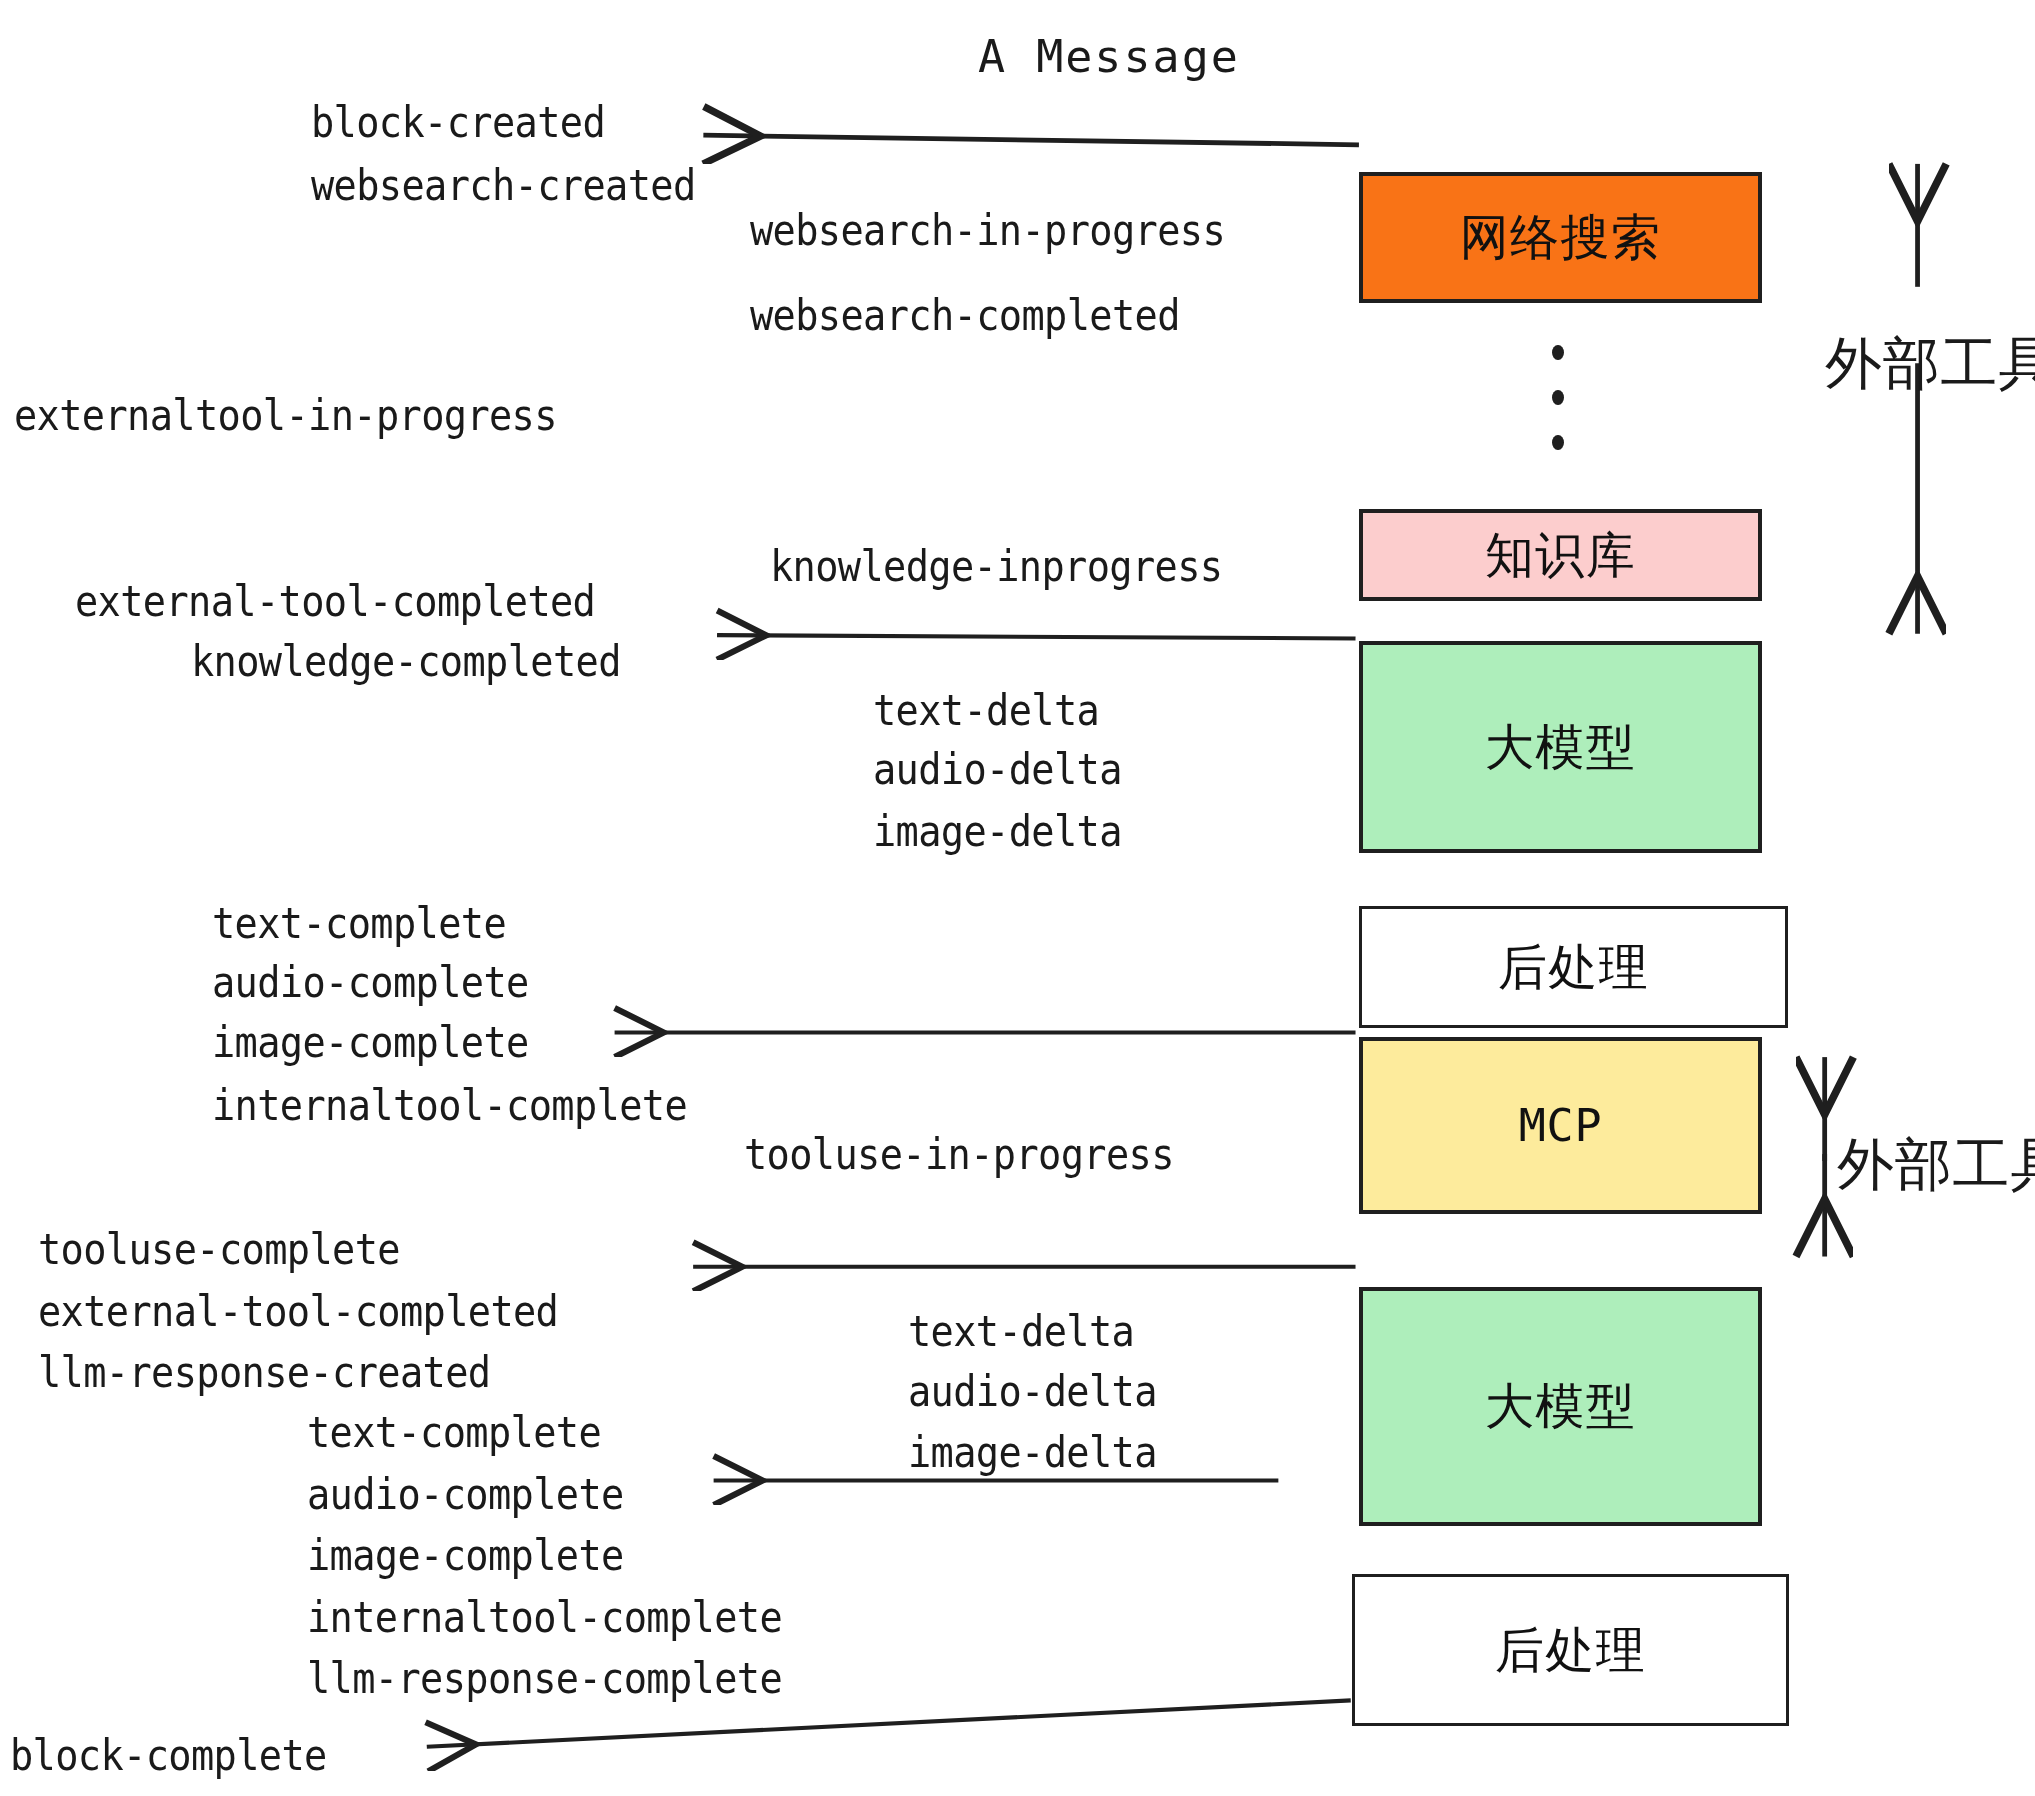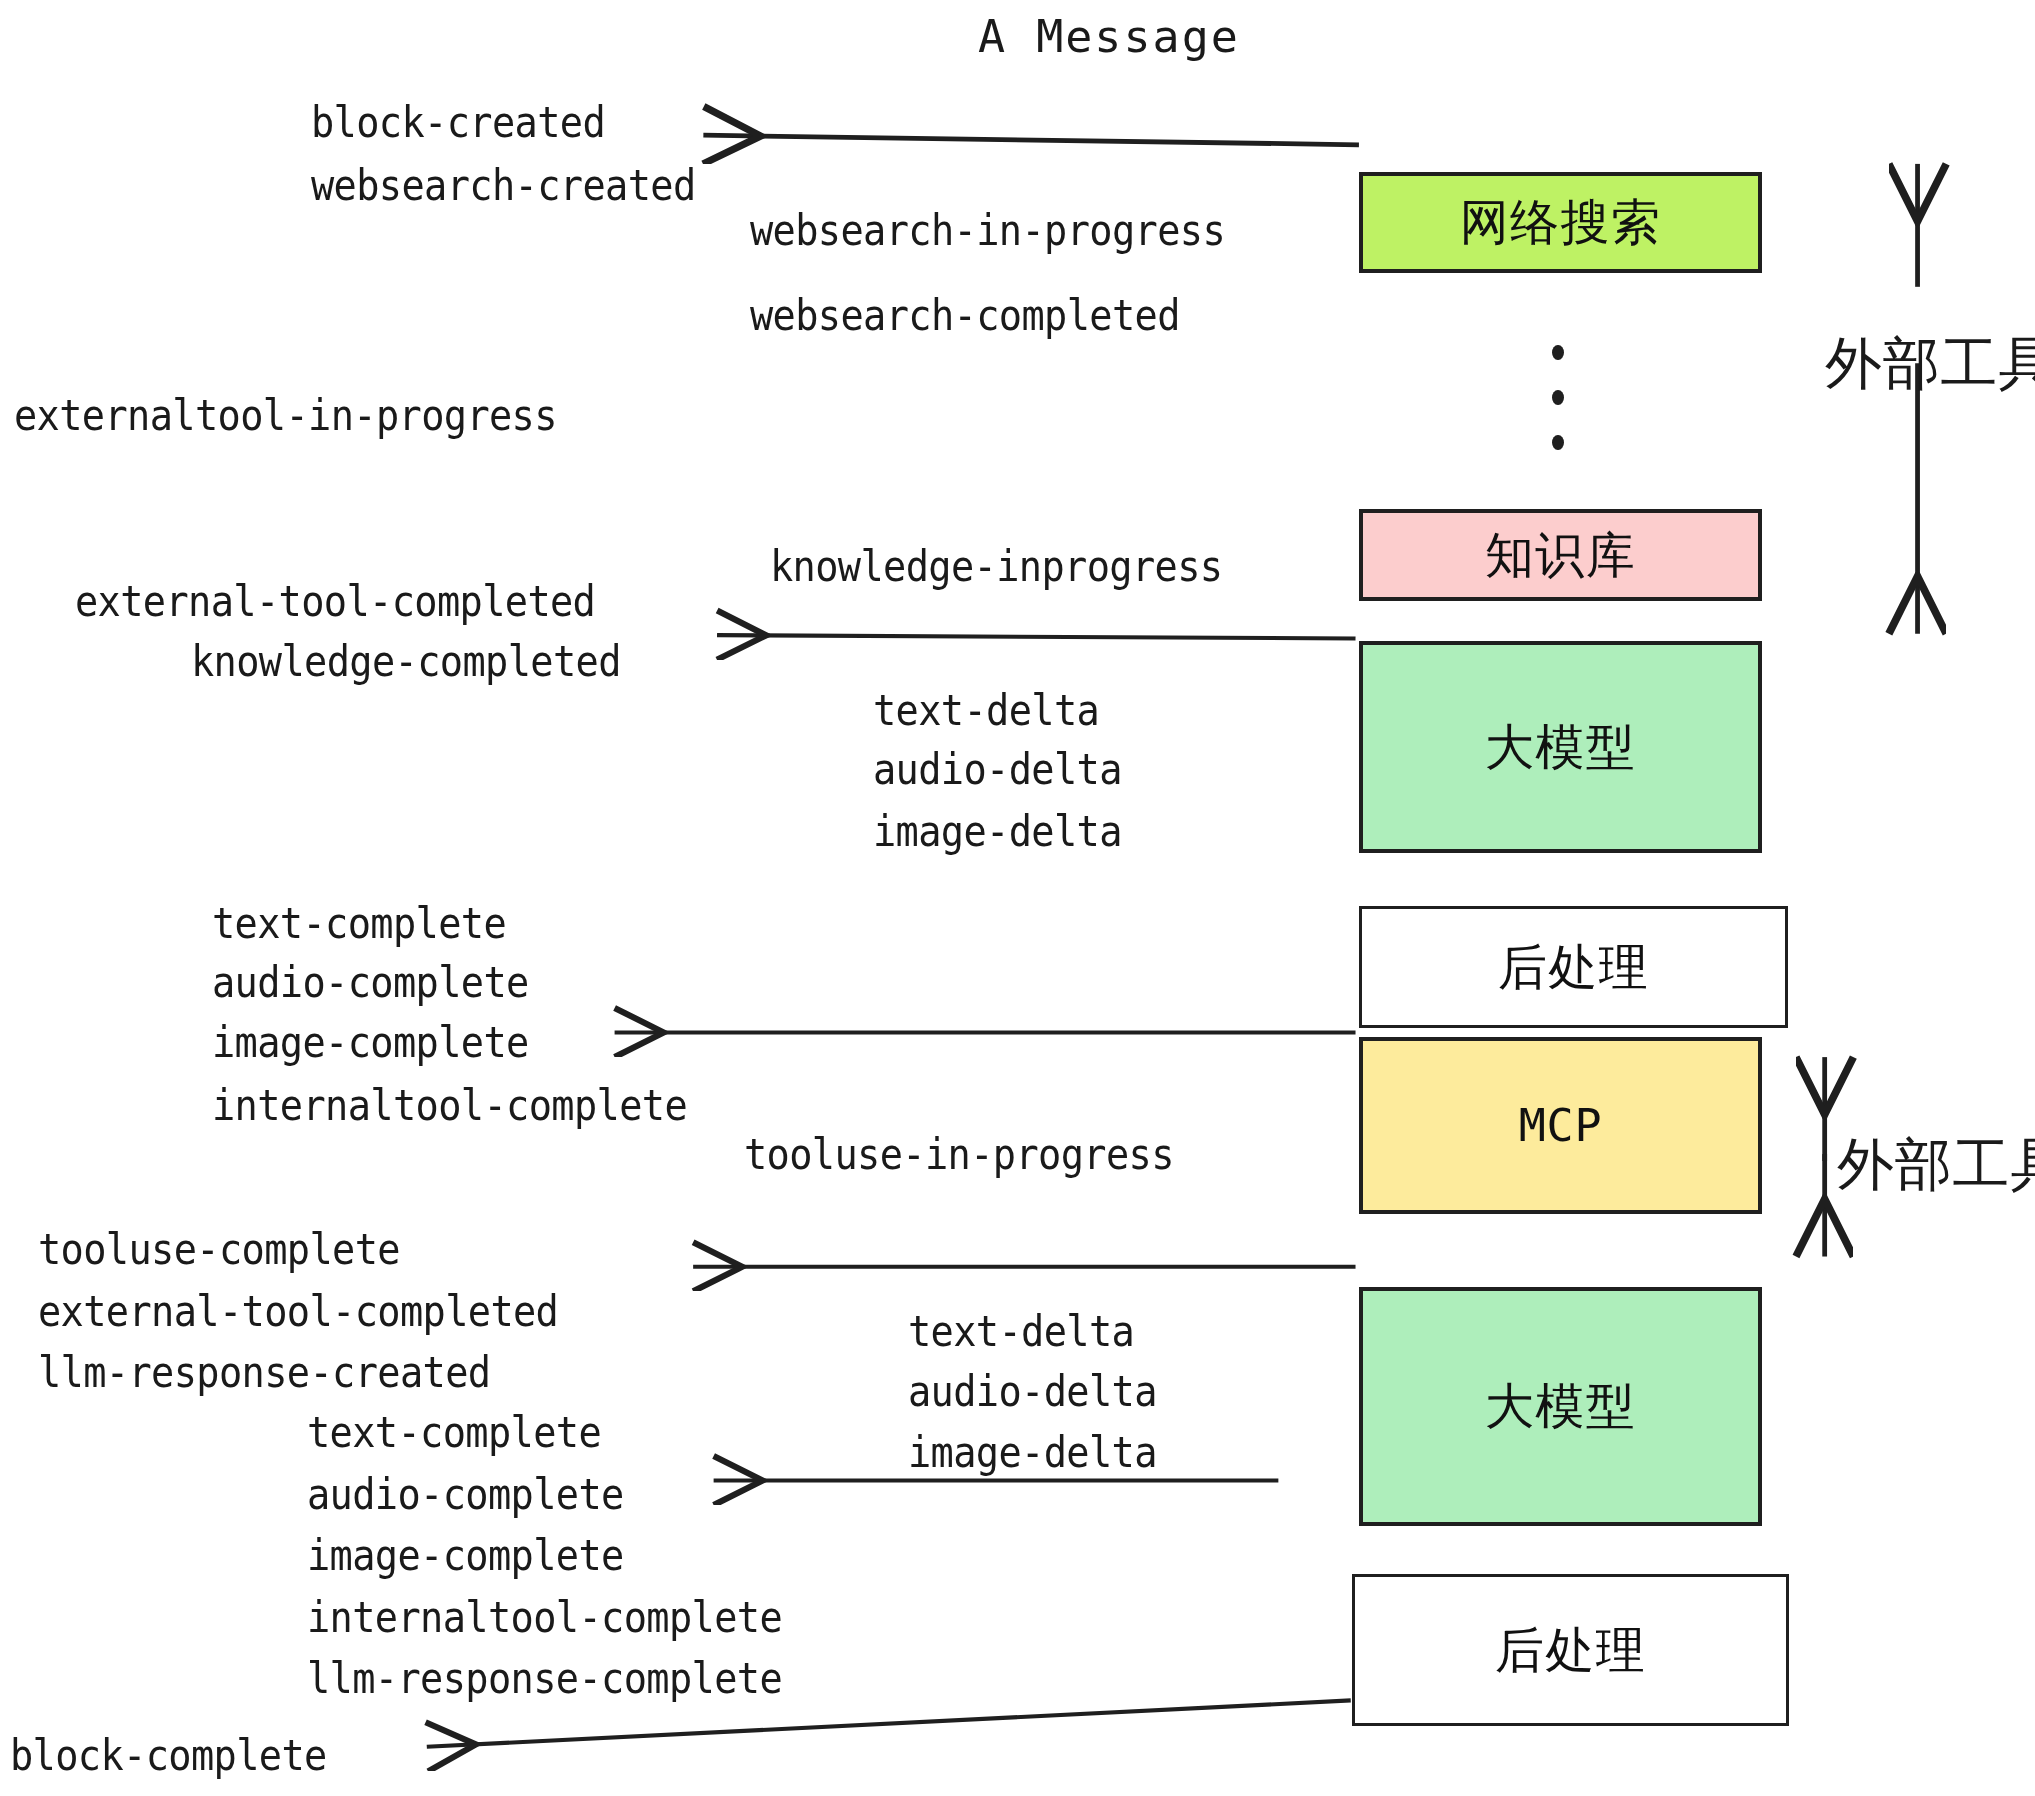--- a/index.html
+++ b/index.html
@@ -28,20 +28,21 @@
     transform: scaleX(0.92);
     transform-origin: left center;
   }
   .title {
     position: absolute;
     color: #1a1a1a;
     font-family: "DejaVu Sans Mono", "Liberation Mono", monospace;
     font-size: 45px;
     letter-spacing: 2px;
     white-space: nowrap;
+    margin-top: 20px;
   }
   
   .box {
     position: absolute;
     border: 4.1px solid #1f1f1f;
     box-sizing: border-box;
     display: flex;
     align-items: center;
     justify-content: center;
     color: #111111;
@@ -115,21 +116,21 @@
 
     <path d="M1978,2490 L625,2558" fill="none" stroke="#1f1f1f" stroke-width="6" marker-end="url(#ah)"></path>
 
     <path d="M2808,420 L2808,240" fill="none" stroke="#1f1f1f" stroke-width="7" marker-end="url(#ahu)"></path>
     <path d="M2808,532 L2808,928" fill="none" stroke="#1f1f1f" stroke-width="7" marker-end="url(#ahu)"></path>
 
     <path d="M2672,1700 L2672,1548" fill="none" stroke="#1f1f1f" stroke-width="7" marker-end="url(#ahu)"></path>
     <path d="M2672,1690 L2672,1840" fill="none" stroke="#1f1f1f" stroke-width="7" marker-end="url(#ahu)"></path>
   </svg>
 
-  <div class="box" style="left:1359px; top:172px; width:403px; height:101px; background:#bef264;">
+  <div class="box" style="left:1359px; top:172px; width:403px; height:131px; background:#f97316;">
     <span>网络搜索</span>
   </div>
 
   <div class="box" style="left:1359px; top:509px; width:403px; height:92px; background:#fccdcd;">
     <span>知识库</span>
   </div>
 
   <div class="box" style="left:1359px; top:641px; width:403px; height:212px; background:#aeeebb;">
     <span>大模型</span>
   </div>

